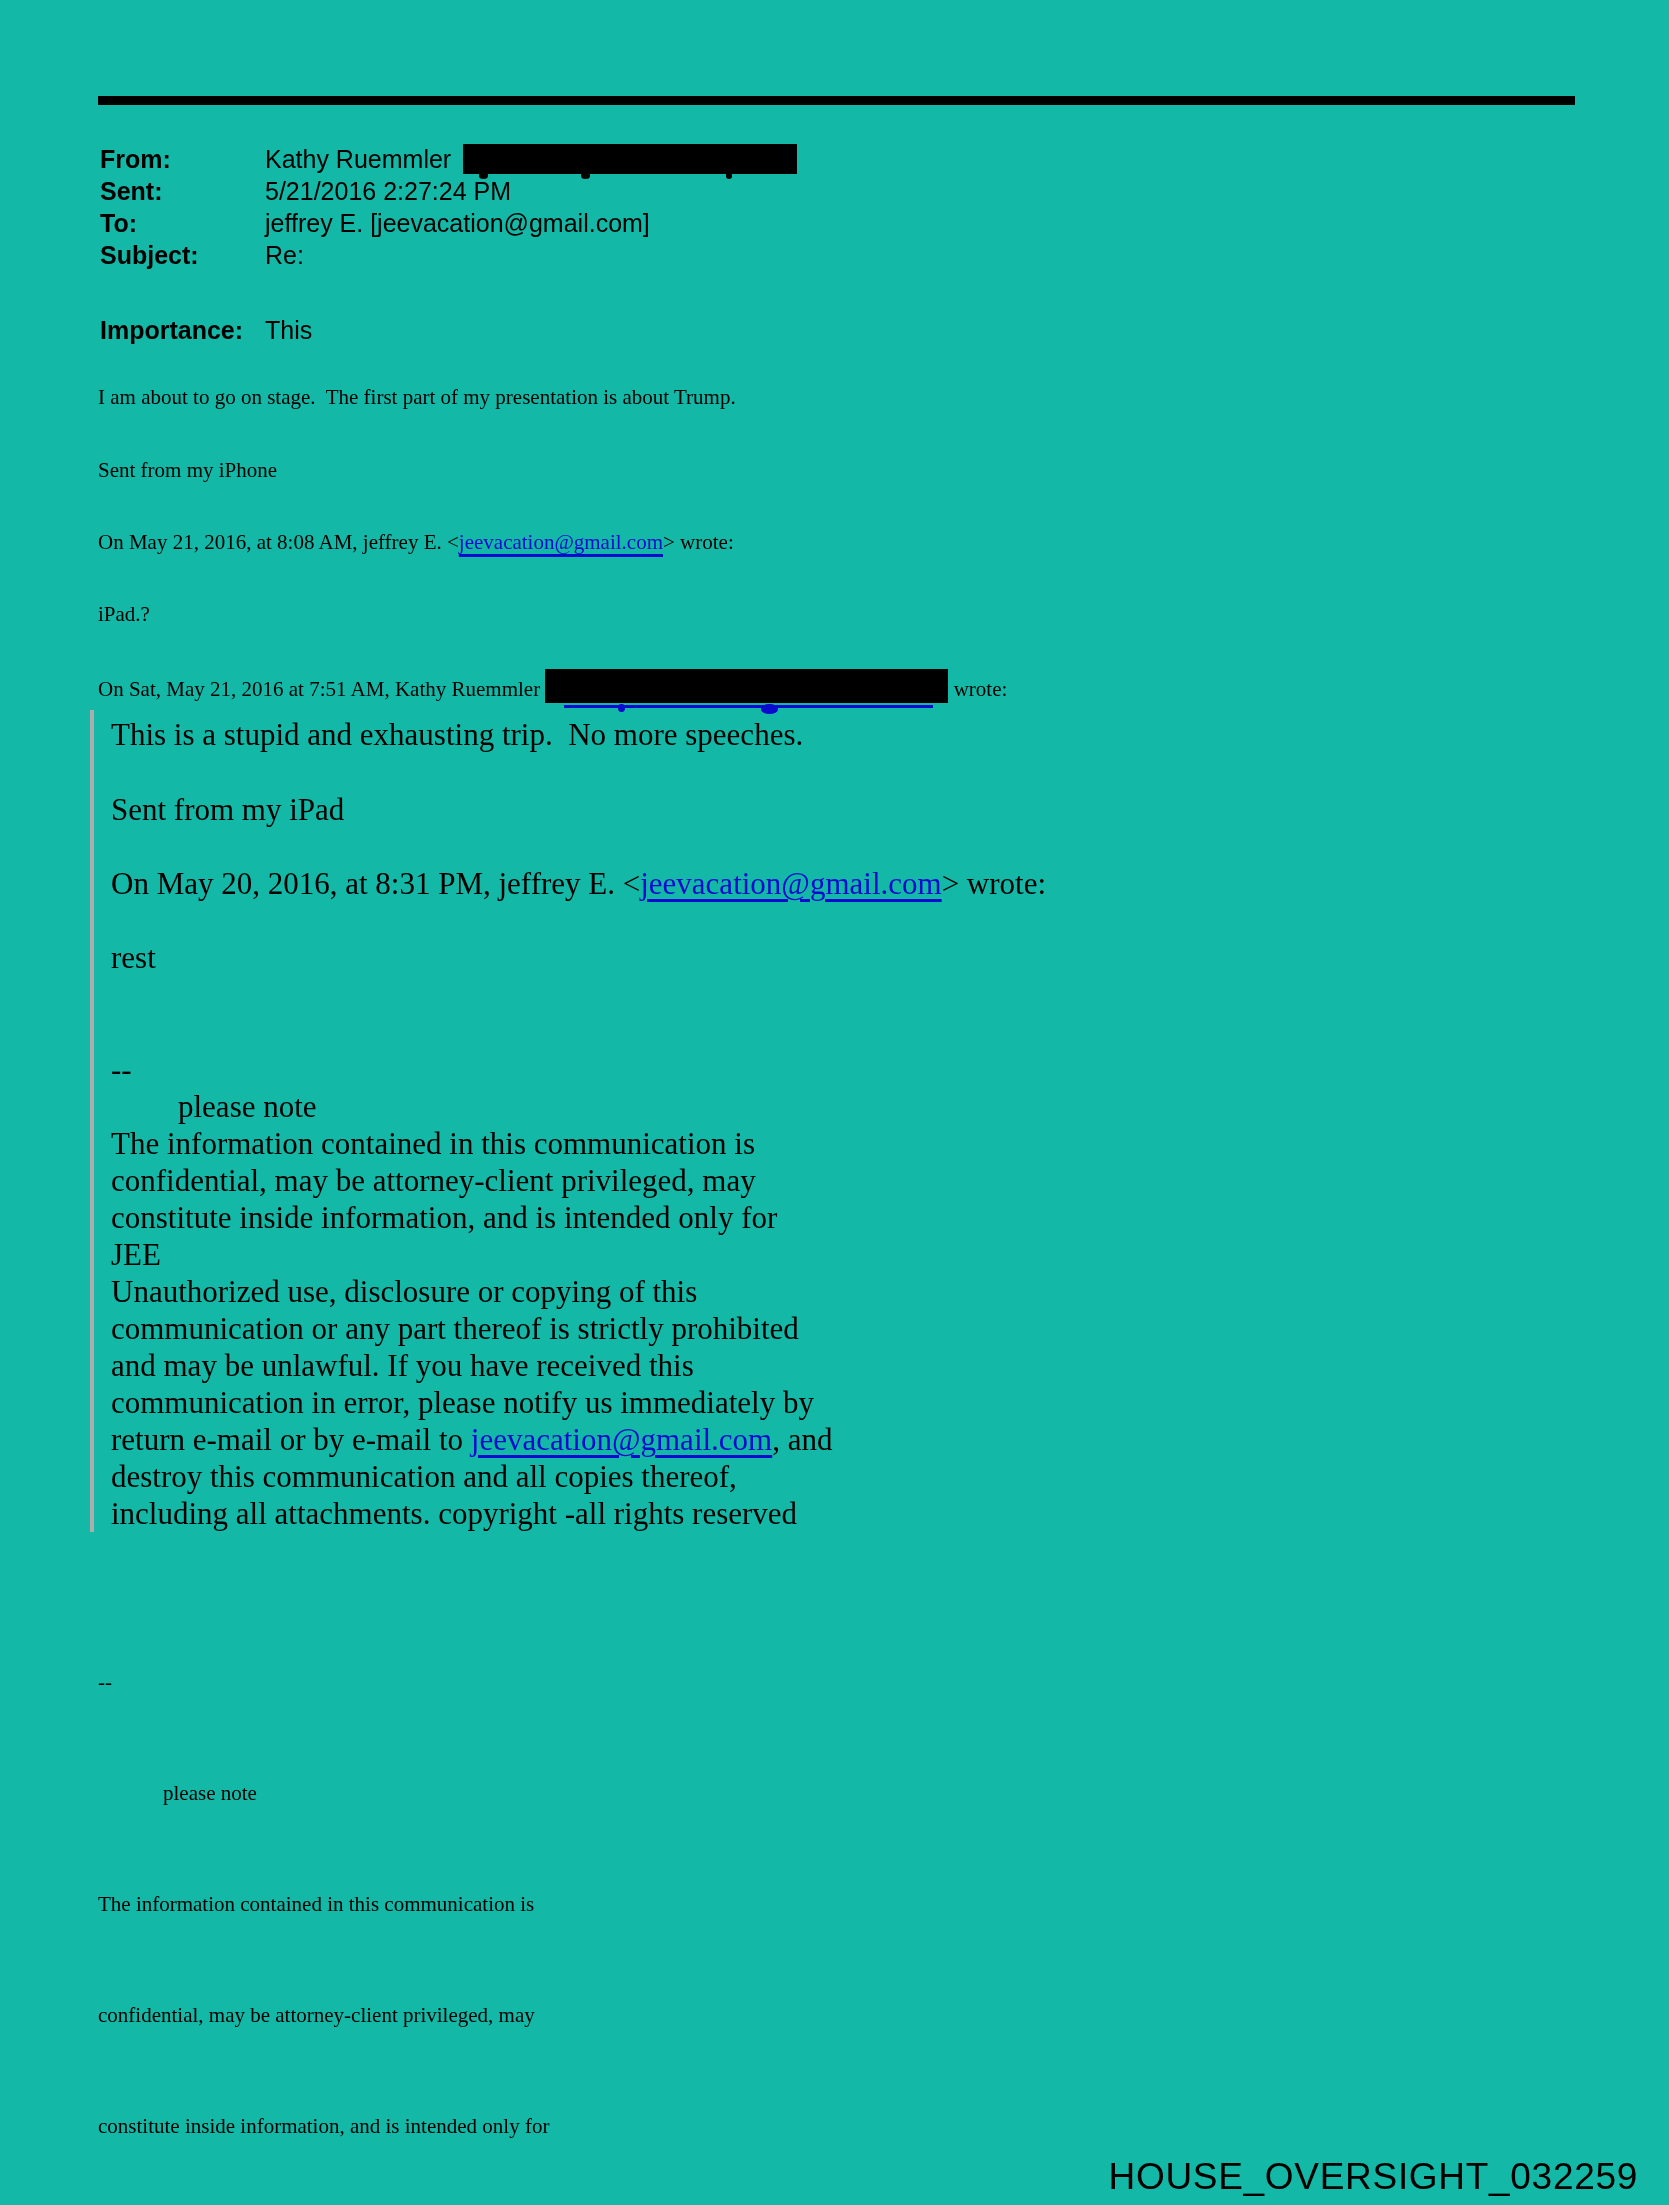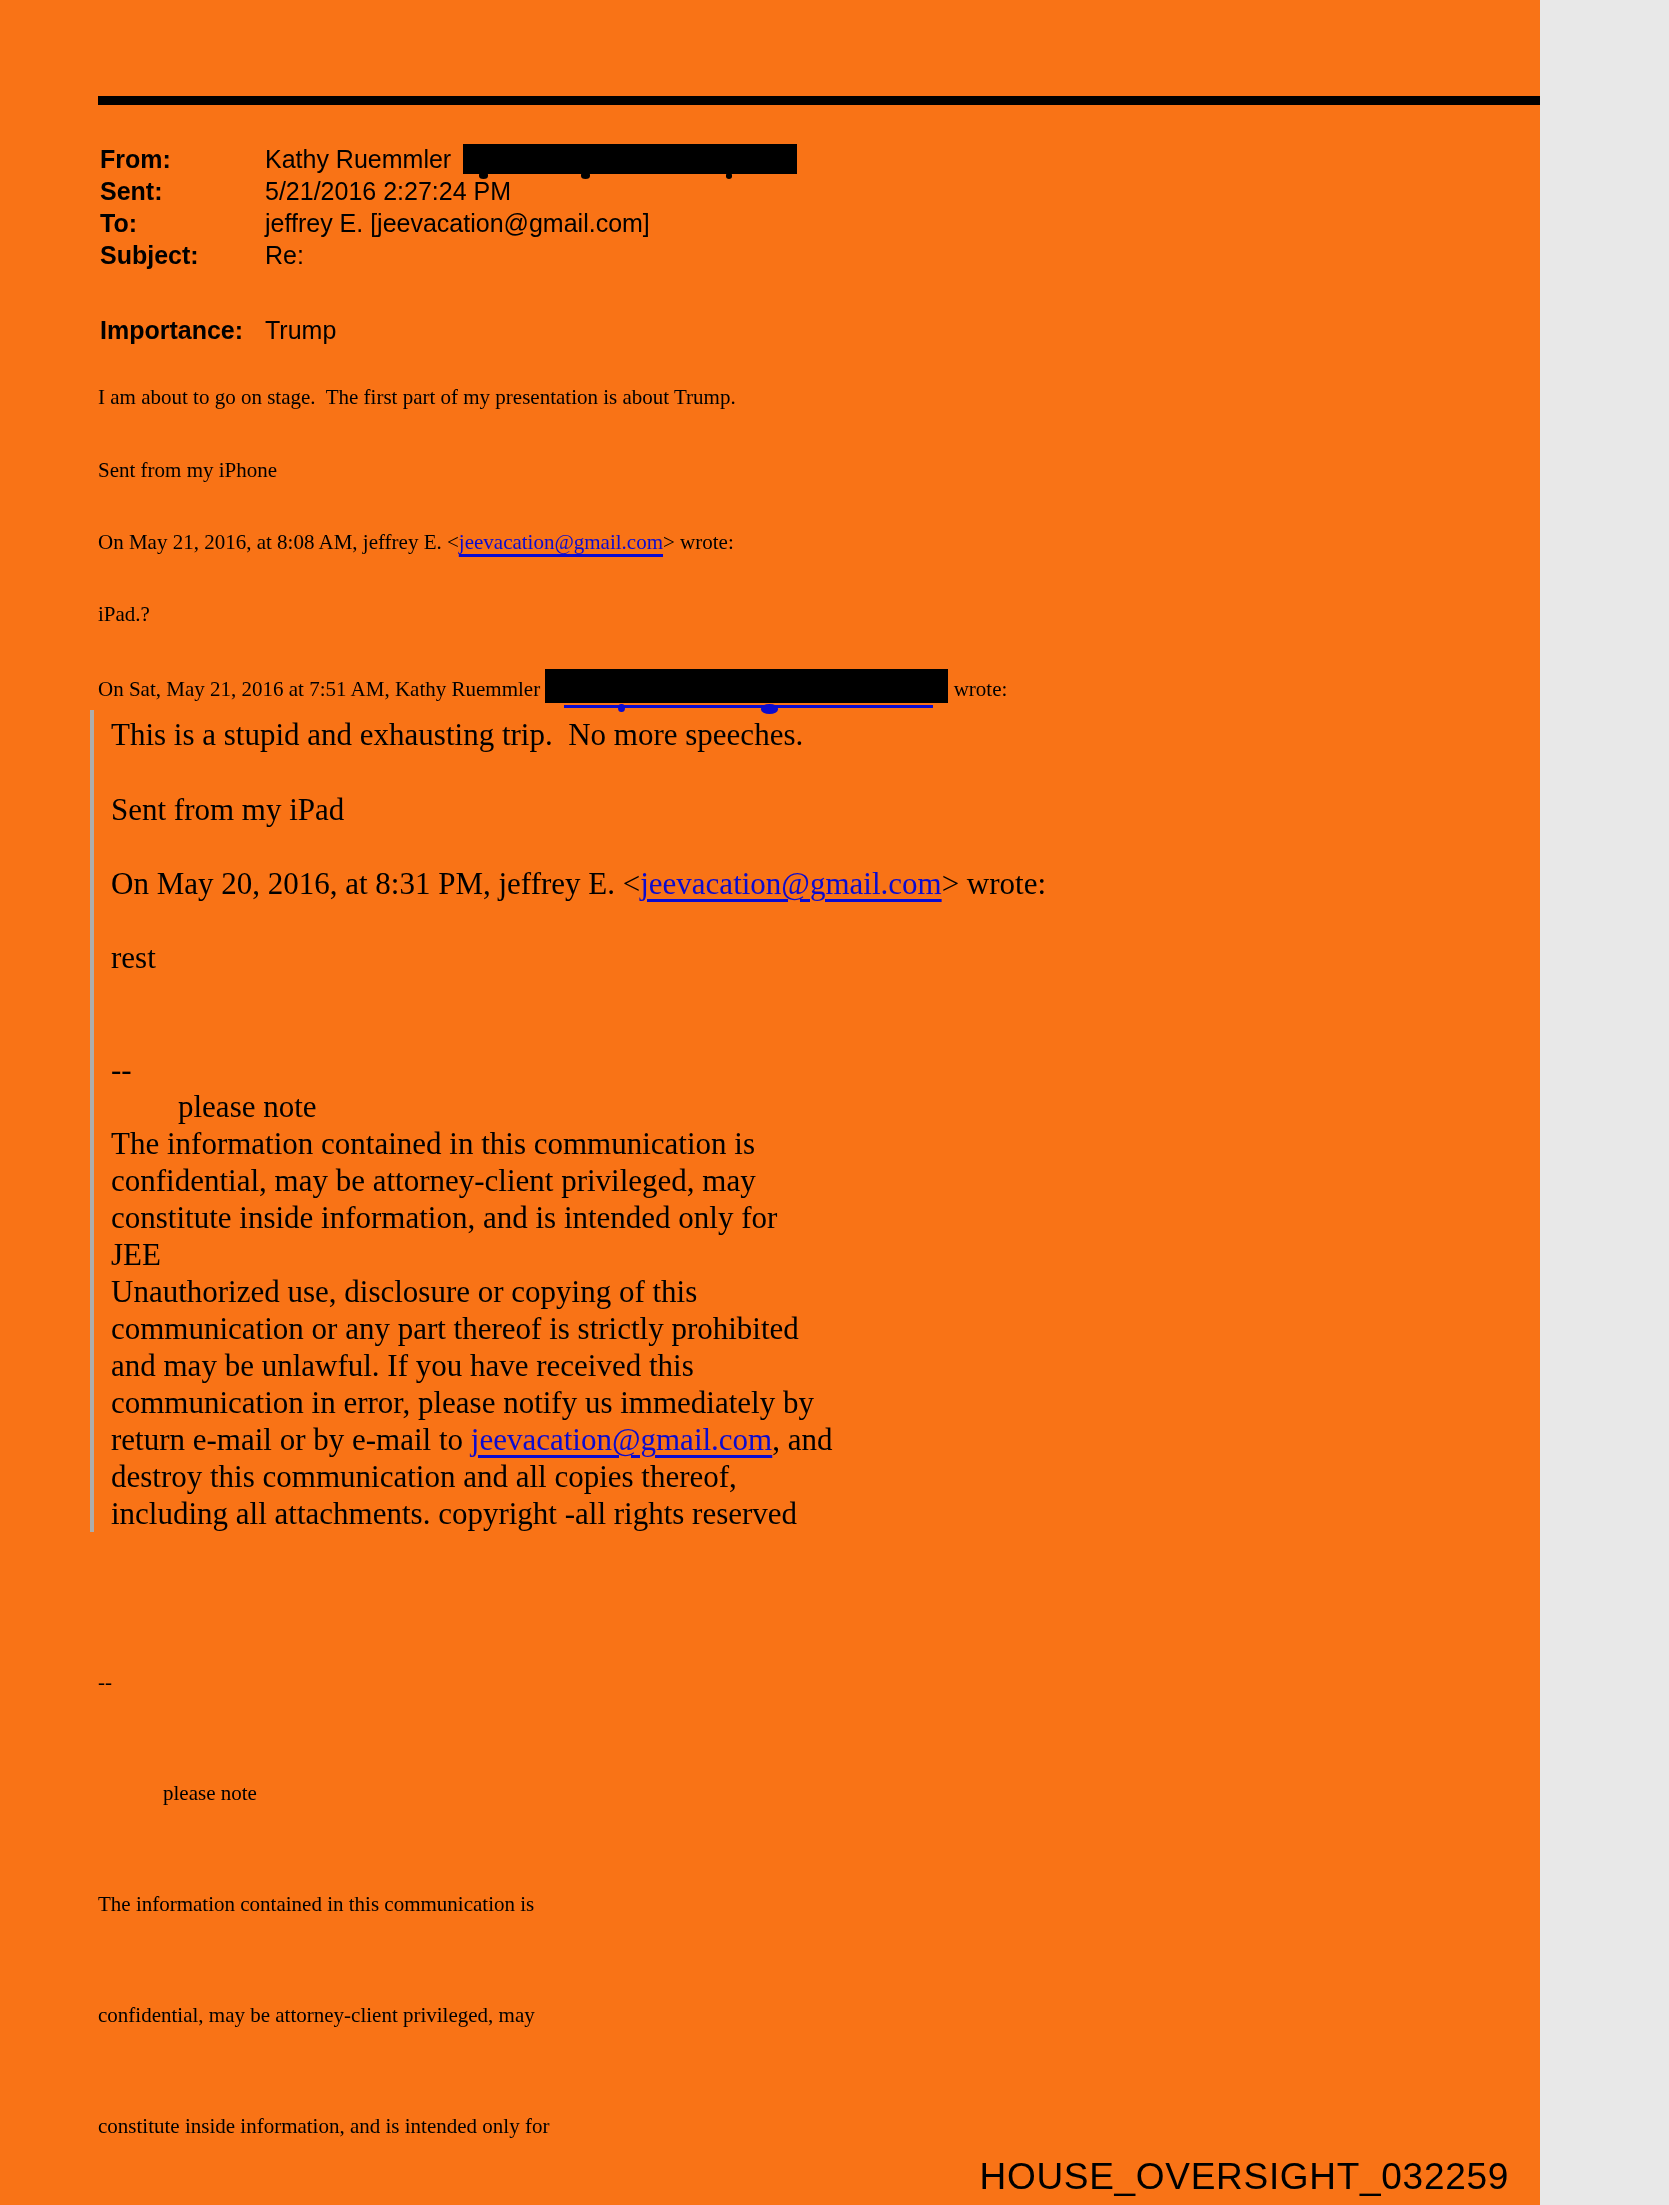--- a/index.html
+++ b/index.html
@@ -1,19 +1,19 @@
 <!DOCTYPE html>
 <html style="font-size:10.5px"><head>
 <meta charset="utf-8">
 <style>
   html,body{margin:0;padding:0;background:#e8e8e8;}
   .page{
     position:relative;
-    width:1540px;height:2205px;
-    background:#f97316;
+    width:1669px;height:2205px;
+    background:#14b8a6;
     overflow:hidden;
     font-family:"Liberation Serif", serif;
     color:#000;
   }
   .top-rule{
     position:absolute;left:98px;top:96px;
     width:1477px;height:8.5px;background:#000;
   }
   
   .hdr{
@@ -102,21 +102,21 @@
     <div class="hrow">
       <span class="hlabel">To:</span>
       <span class="hval">jeffrey E. [jeevacation@gmail.com]</span>
     </div>
     <div class="hrow">
       <span class="hlabel">Subject:</span>
       <span class="hval">Re:</span>
     </div>
     <div class="hrow imp-row">
       <span class="hlabel">Importance:</span>
-      <span class="hval">Trump</span>
+      <span class="hval">This</span>
     </div>
   </div>
 
   <div class="serif mt-p1">I am about to go on stage.  The first part of my presentation is about Trump.</div>
 
   <div class="serif mt-p2">Sent from my iPhone</div>
 
   <div class="serif mt-p"><span>On May 21, 2016, at 8:08 AM, jeffrey E. &lt;</span><a class="lnk">jeevacation@gmail.com</a><span>&gt; wrote:</span></div>
 
   <div class="serif mt-p">iPad.?</div>

